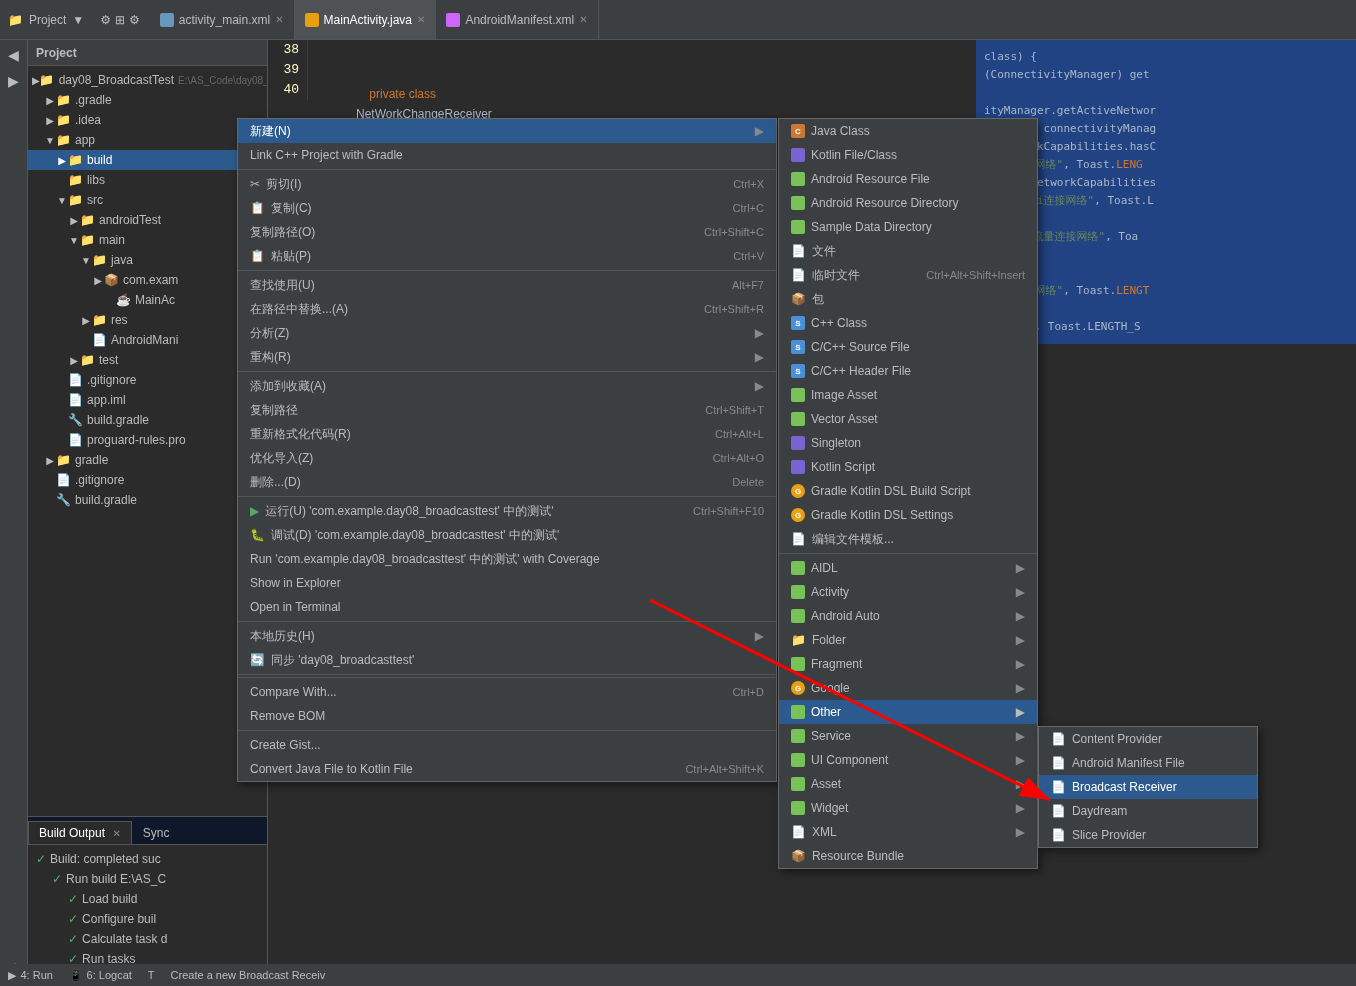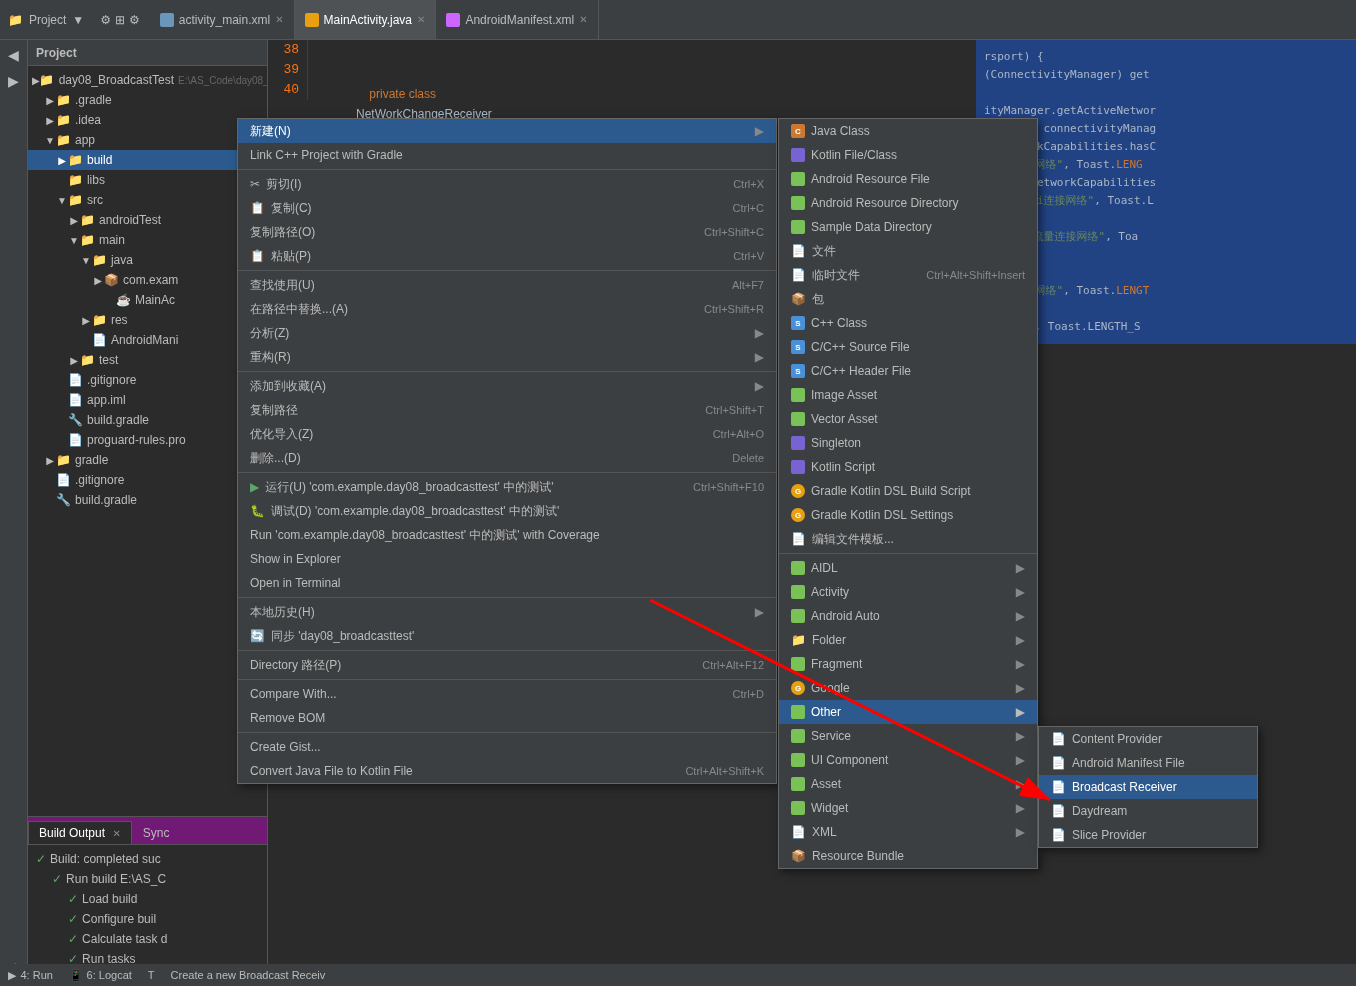--- a/index.html
+++ b/index.html
@@ -95,21 +95,21 @@
       padding-left: 8px;
       color: #bbb;
       font-size: 12px;
       cursor: pointer;
       white-space: nowrap;
     }
     .tree-item.selected { background: #2d5a8e; color: #fff; }
     .tree-item .arrow { width: 12px; display: inline-block; text-align: center; font-size: 10px; }
     .build-tabs {
       height: 28px;
-      background: #701a75;
+      background: #0f172a;
       display: flex;
       align-items: flex-end;
       border-bottom: 1px solid #555;
     }
     .build-tab {
       padding: 4px 10px;
       color: #bbb;
       font-size: 12px;
       cursor: pointer;
       border: 1px solid transparent;
@@ -150,21 +150,21 @@
       overflow: hidden;
       position: relative;
     }
     .line-numbers {
       position: absolute;
       left: 0;
       top: 0;
       width: 40px;
       text-align: right;
       padding-right: 8px;
-      color: #f97316;
+      color: #fef9c3;
       font-family: "Consolas", "Courier New", monospace;
       font-size: 13px;
       line-height: 20px;
       background: #2b2b2b;
       border-right: 1px solid #3c3f41;
     }
     .code-lines {
       margin-left: 48px;
       padding-top: 4px;
     }
@@ -588,21 +588,21 @@
           <div class="code-line">
             <span style="color:#cc7832;">    private class </span>
             <span style="color:#a9b7c6;">NetWorkChangeReceiver </span>
             <span style="color:#cc7832;">extends </span>
             <span style="color:#a9b7c6;">BroadcastReceiver {</span>
           </div>
           <div class="code-line"> </div>
         </div>
 
         <div style="position:absolute; right:0; top:0; width:380px; background:#214283; padding:8px; font-family:Consolas,monospace; font-size:11px; color:#a9b7c6; line-height:18px;">
-          <div>rsport) {</div>
+          <div>class) {</div>
           <div>(ConnectivityManager) get</div>
           <div>&nbsp;</div>
           <div>ityManager.getActiveNetwor</div>
           <div>lities = connectivityManag</div>
           <div>&amp; networkCapabilities.hasC</div>
           <div><span style="color:#6a8759;">"已连接到网络"</span>, Toast.<span style="color:#cc7832;">LENG</span></div>
           <div>rsport(NetworkCapabilities</div>
           <div>ext(<span style="color:#6a8759;">"wifi连接网络"</span>, Toast.<span style="color:#a9b7c6;">L</span></div>
           <div>&nbsp;</div>
           <div>xt(<span style="color:#6a8759;">"数据流量连接网络"</span>, Toa</div>
@@ -665,20 +665,24 @@
   <div class="menu-separator"></div>
   <div class="menu-item">
     <span>添加到收藏(A)</span>
     <span class="arrow-right" style="margin-left:auto;">▶</span>
   </div>
   <div class="menu-item">
     <span>复制路径</span>
     <span class="shortcut">Ctrl+Shift+T</span>
   </div>
   <div class="menu-item">
+    <span>重新格式化代码(R)</span>
+    <span class="shortcut">Ctrl+Alt+L</span>
+  </div>
+  <div class="menu-item">
     <span>优化导入(Z)</span>
     <span class="shortcut">Ctrl+Alt+O</span>
   </div>
   <div class="menu-item">
     <span>删除...(D)</span>
     <span class="shortcut">Delete</span>
   </div>
   <div class="menu-separator"></div>
   <div class="menu-item">
     <span style="margin-right:6px; color:#59a869;">▶</span>
@@ -701,24 +705,20 @@
   <div class="menu-separator"></div>
   <div class="menu-item">
     <span>本地历史(H)</span>
     <span class="arrow-right" style="margin-left:auto;">▶</span>
   </div>
   <div class="menu-item">
     <span style="margin-right:6px;">🔄</span>
     <span>同步 'day08_broadcasttest'</span>
   </div>
   <div class="menu-separator"></div>
-  <div class="menu-item">
-    <span>Directory 路径(P)</span>
-    <span class="shortcut">Ctrl+Alt+F12</span>
-  </div>
   <div class="menu-separator"></div>
   <div class="menu-item">
     <span>Compare With...</span>
     <span class="shortcut">Ctrl+D</span>
   </div>
   <div class="menu-item">
     <span>Remove BOM</span>
   </div>
   <div class="menu-separator"></div>
   <div class="menu-item">

